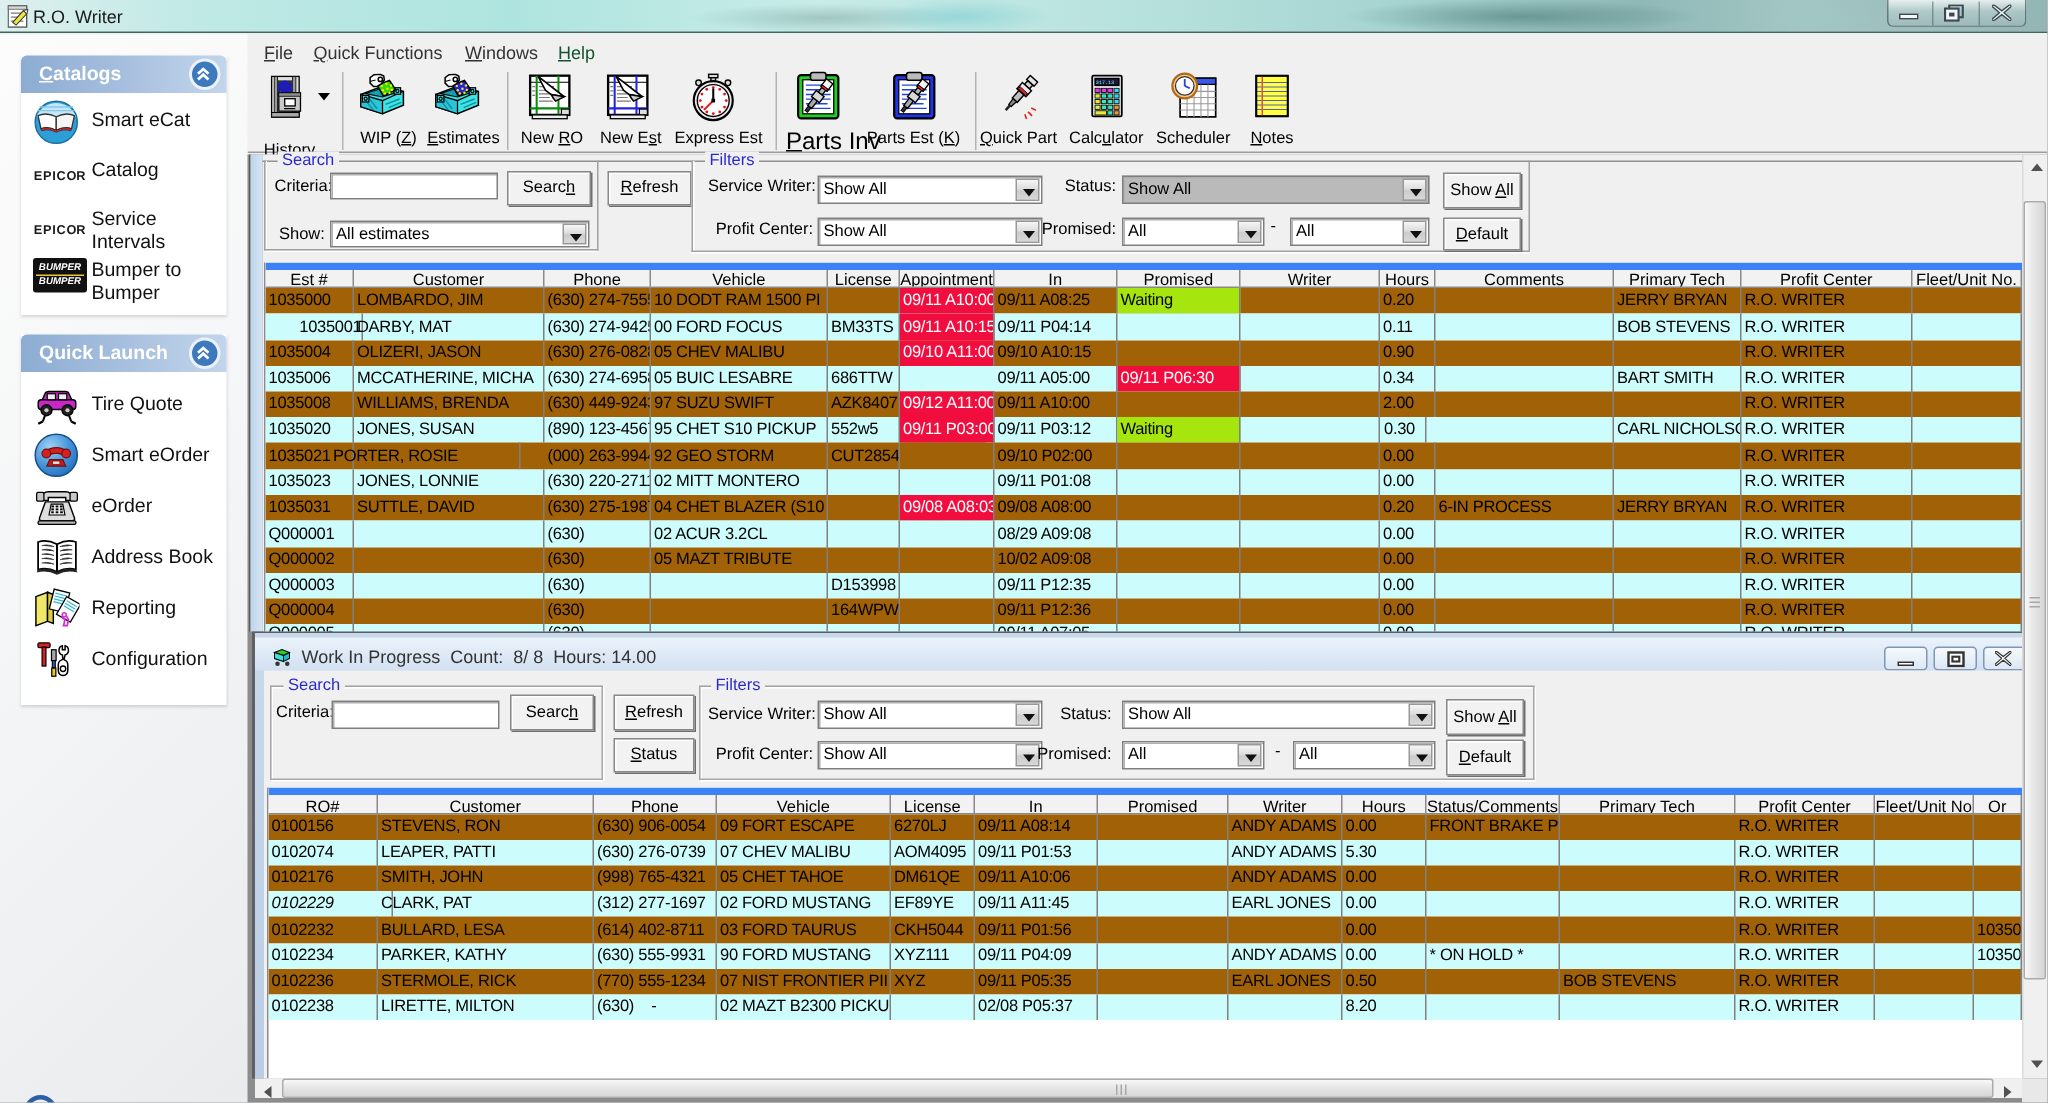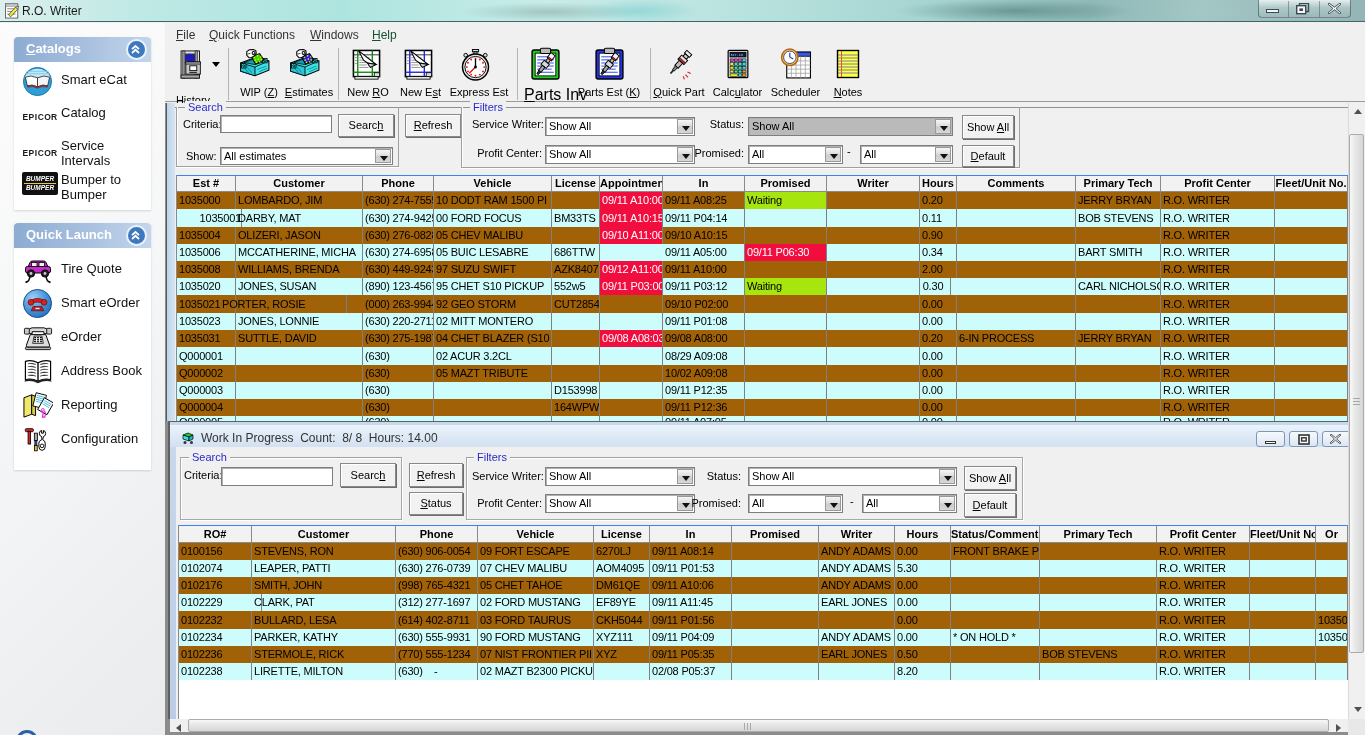--- a/index.html
+++ b/index.html
@@ -22,21 +22,21 @@
 .lbl11{position:absolute;font-size:11px;color:#000;white-space:nowrap;}
 .btn{position:absolute;background:#F2F2F2;border:1px solid #888;box-shadow:1px 1px 0 #6E6E6E,inset 1px 1px 0 #FFF;font-size:11px;color:#000;text-align:center;}
 .btn u{text-decoration:underline;}
 .tbox{position:absolute;background:#FFF;border:1px solid #7E7E7E;box-shadow:inset 1px 1px 0 #B0B0B0;}
 .dd{position:absolute;background:#FFF;border:1px solid #7E7E7E;box-shadow:inset 1px 1px 0 #B0B0B0;font-size:11px;}
 .dd .txt{position:absolute;left:3px;top:2px;white-space:nowrap;}
 .dd .arw{position:absolute;right:1px;top:1px;bottom:1px;width:16px;background:linear-gradient(180deg,#F6F6F6,#DDD 45%,#CCC 55%,#D8D8D8);border:1px solid #999;}
 .dd .arw:after{content:"";position:absolute;left:4px;top:6px;border-left:4px solid transparent;border-right:4px solid transparent;border-top:5px solid #111;}
 
 .tbl{position:absolute;overflow:hidden;background:#FFF;}
-.thead{position:absolute;left:0;top:0;width:100%;background:#F2F2F2;border-top:1px solid #3b82f6;border-bottom:1px solid #8A8A8A;font-weight:bold;}
+.thead{position:absolute;left:0;top:0;width:100%;background:#F2F2F2;border-top:5px solid #3b82f6;border-bottom:1px solid #8A8A8A;}
 .th{position:absolute;top:0;height:100%;border-right:1px solid #8A8A8A;font-size:11px;text-align:center;color:#000;overflow:hidden;white-space:nowrap;}
 .tr{position:absolute;left:0;width:100%;}
 .td{position:absolute;top:0;height:100%;border-right:1px solid #808080;font-size:11px;color:#000;overflow:hidden;white-space:nowrap;padding-left:2px;letter-spacing:-0.2px;}
 .yel{background:#a16207;}
 .cyn{background:#CCFCFC;}
 .red{background:#F20D3F;color:#FFF;}
 .grn{background:#A6E50D;}
 
 .sb{position:absolute;background:#F0F0F0;}
 .sbthumb{position:absolute;background:linear-gradient(90deg,#F8F8F8,#E8E8E8 40%,#D6D6D6);border:1px solid #ABABAB;border-radius:2px;}
@@ -913,21 +913,21 @@
       <div class="td" style="left:553px;width:87px;line-height:17px;"></div>
       <div class="td" style="left:640px;width:76px;line-height:17px;">ANDY ADAMS</div>
       <div class="td" style="left:716px;width:56px;line-height:17px;">0.00</div>
       <div class="td" style="left:772px;width:89px;line-height:17px;"></div>
       <div class="td" style="left:861px;width:117px;line-height:17px;"></div>
       <div class="td" style="left:978px;width:93px;line-height:17px;">R.O. WRITER</div>
       <div class="td" style="left:1071px;width:66px;line-height:17px;"></div>
       <div class="td" style="left:1137px;width:32px;line-height:17px;"></div>
     </div>
     <div class="tr cyn" style="top:69px;height:17px;">
-      <div class="td" style="left:0px;width:83px;line-height:17px;">0102229</div>
+      <div class="td" style="left:0px;width:83px;line-height:17px;font-style:italic;">0102229</div>
       <div class="td" style="left:73px;width:144px;line-height:17px;">CLARK, PAT</div>
       <div class="td" style="left:217px;width:82px;line-height:17px;">(312) 277-1697</div>
       <div class="td" style="left:299px;width:116px;line-height:17px;">02 FORD MUSTANG</div>
       <div class="td" style="left:415px;width:56px;line-height:17px;">EF89YE</div>
       <div class="td" style="left:471px;width:82px;line-height:17px;">09/11 A11:45</div>
       <div class="td" style="left:553px;width:87px;line-height:17px;"></div>
       <div class="td" style="left:640px;width:76px;line-height:17px;">EARL JONES</div>
       <div class="td" style="left:716px;width:56px;line-height:17px;">0.00</div>
       <div class="td" style="left:772px;width:89px;line-height:17px;"></div>
       <div class="td" style="left:861px;width:117px;line-height:17px;"></div>

